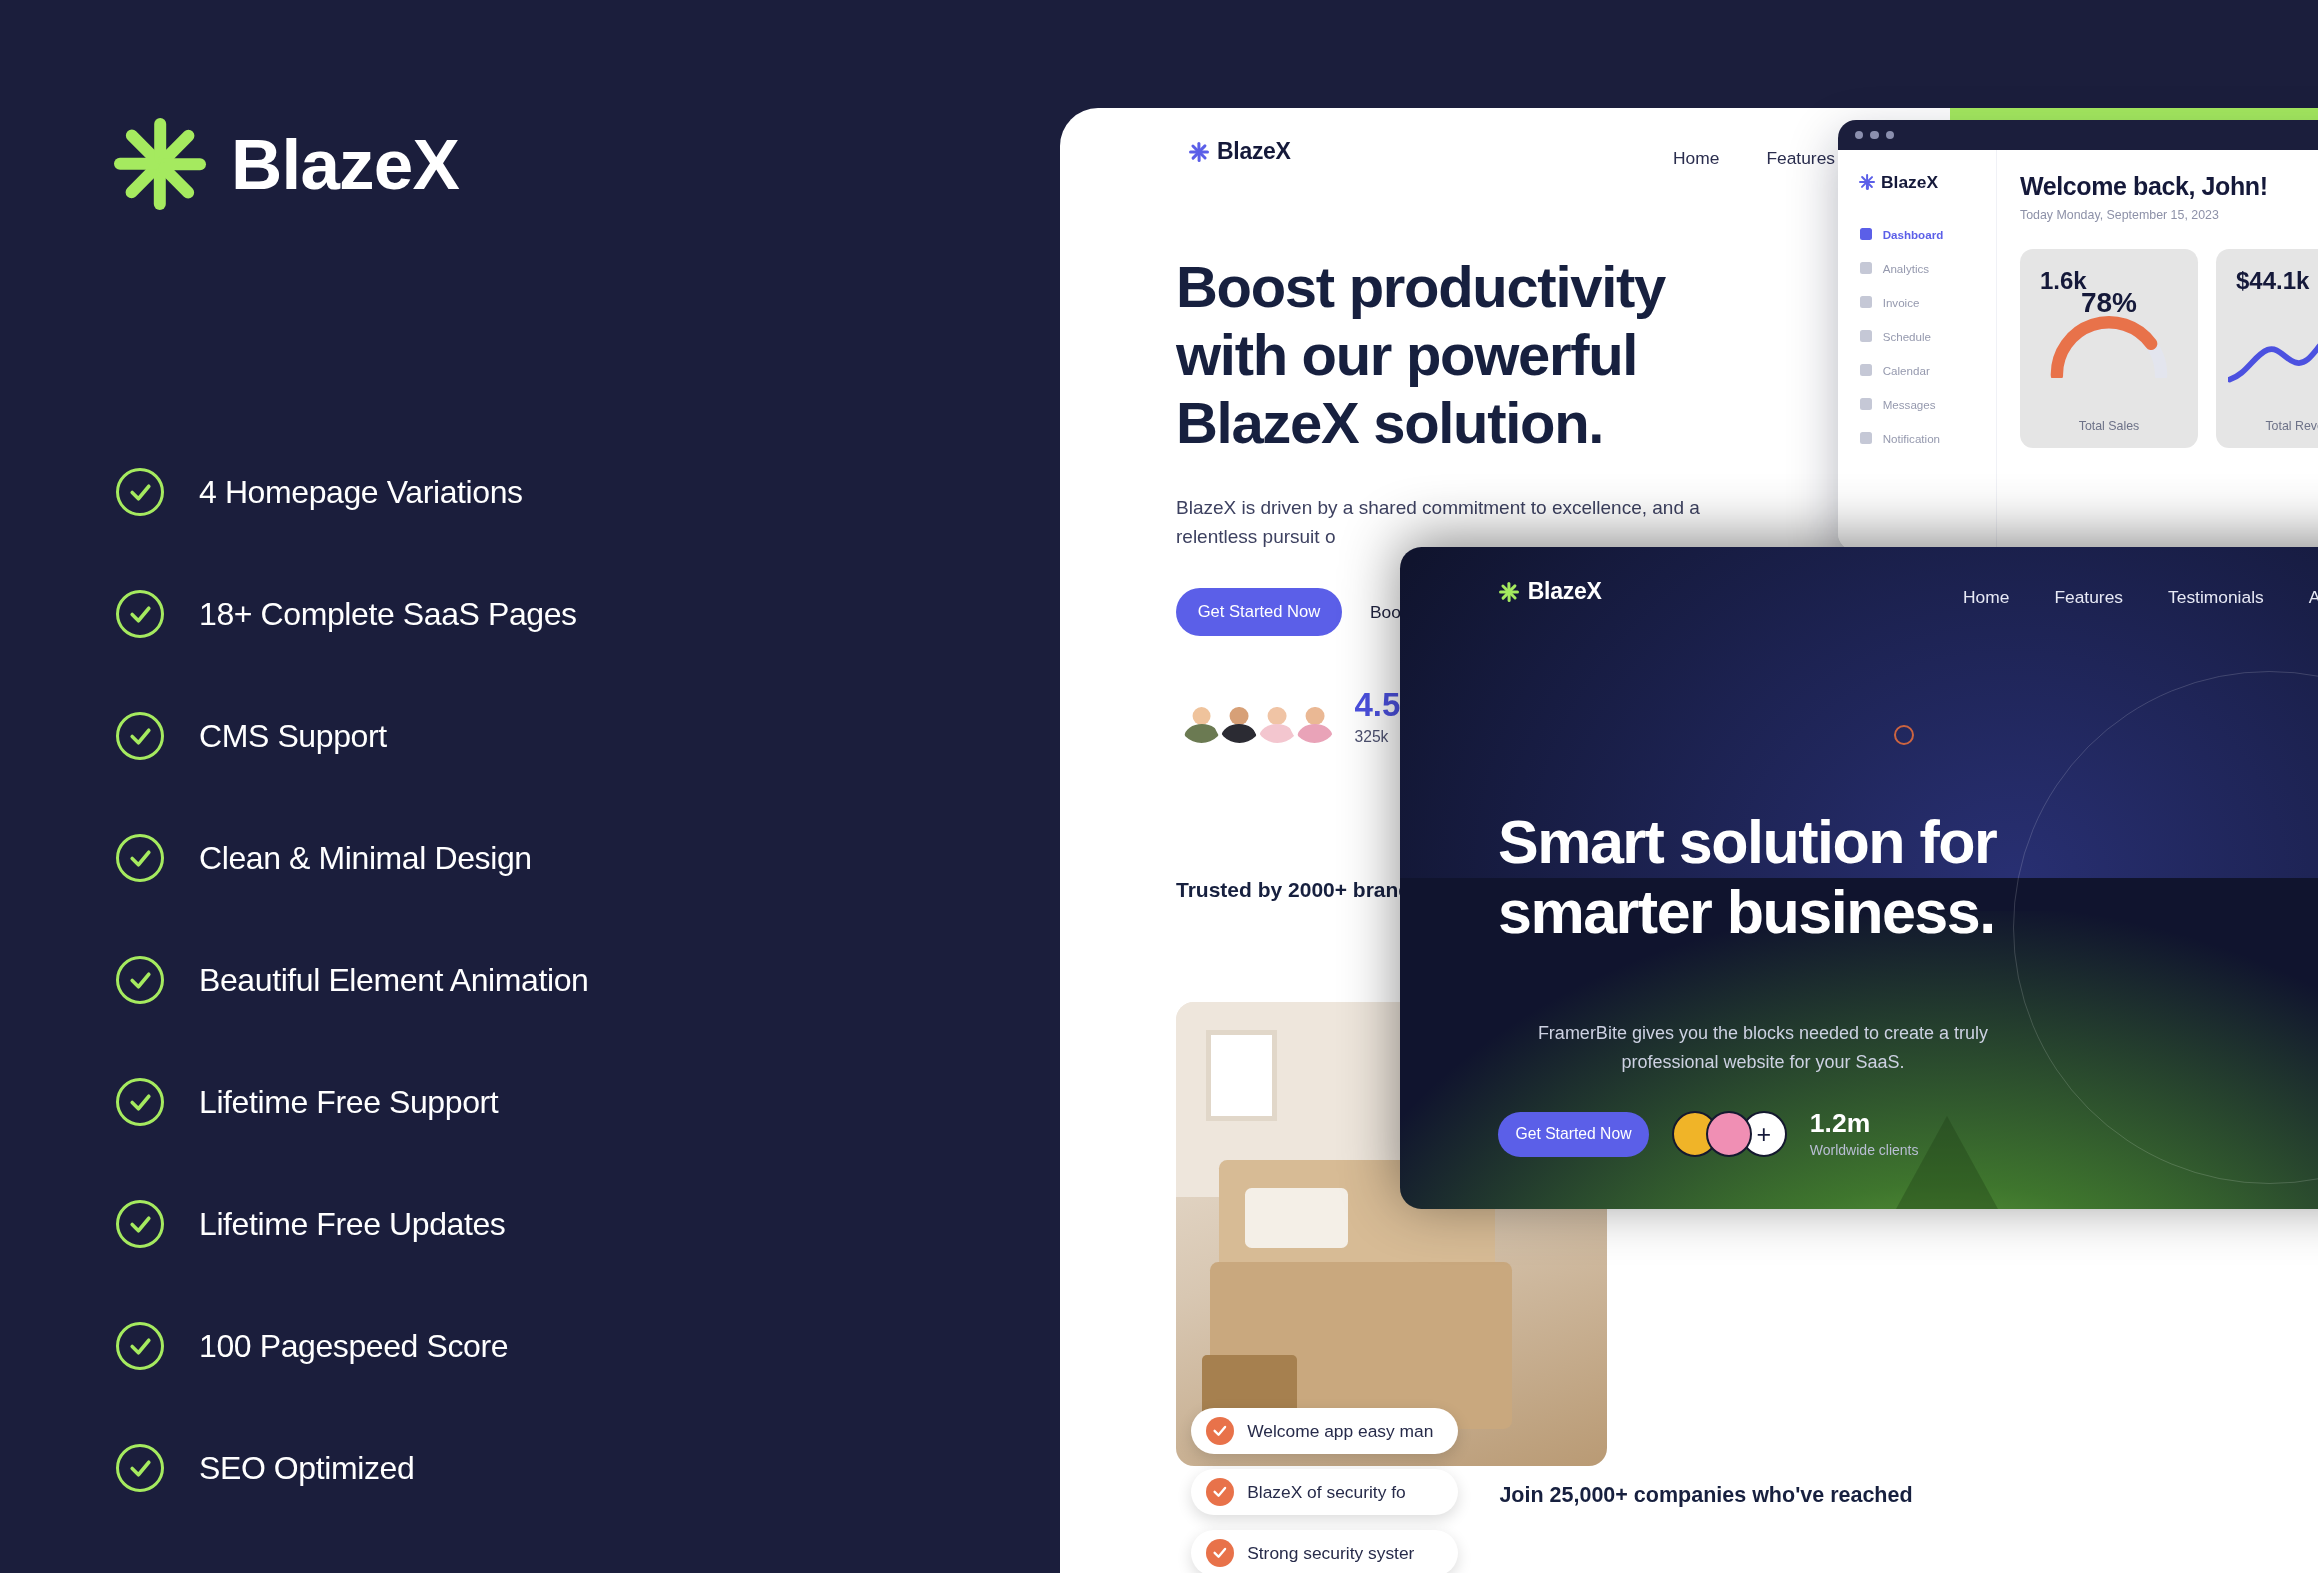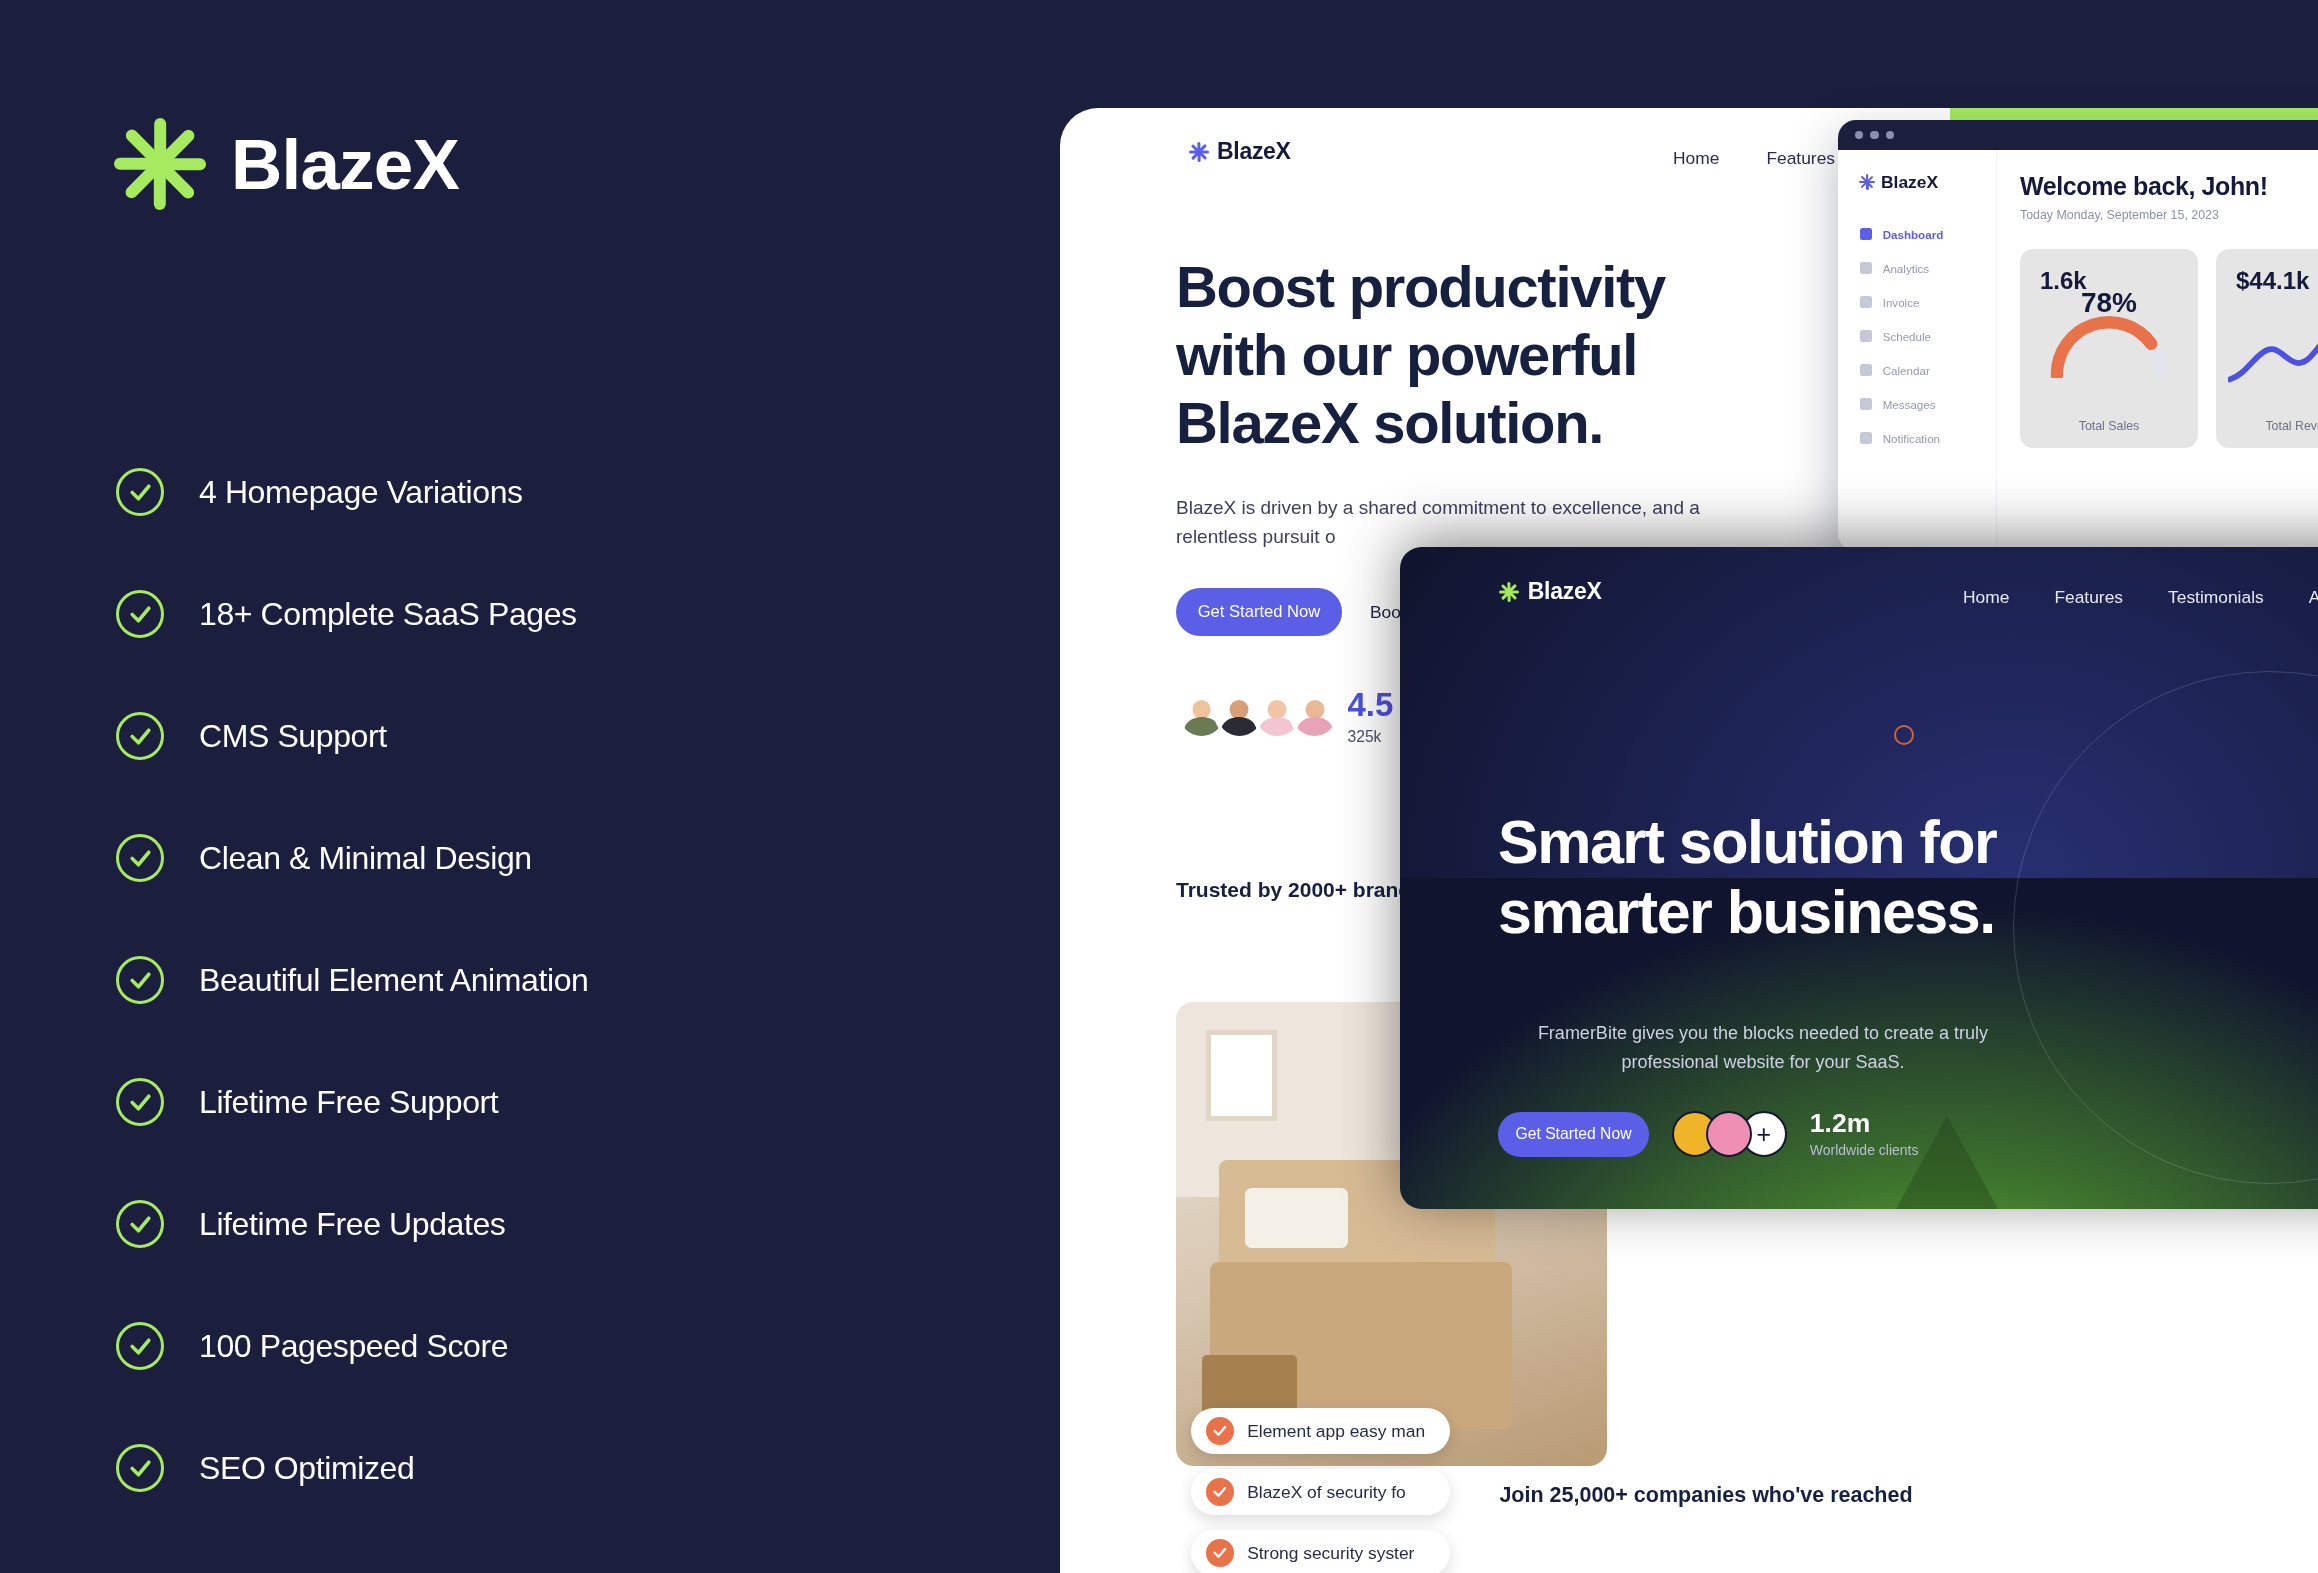--- a/index.html
+++ b/index.html
@@ -55,21 +55,21 @@
   }
 
   .mw-h1{
     position:absolute; left:116px; top:145px; width:580px;
     font-size:58px; line-height:1.17; font-weight:700; color:#17203f; letter-spacing:-1.3px;
   }
   .mw-sub{ position:absolute; left:116px; top:385px; width:580px; font-size:19px; line-height:1.55; color:#3d4160; }
   .mw-btns{ position:absolute; left:116px; top:480px; display:flex; align-items:center; gap:28px; }
   .mw-btn-pri{ width:166px; height:48px; border-radius:24px; background:#5b5fe8; color:#fff; font-size:16.6px; display:flex; align-items:center; justify-content:center; }
   .mw-btn-sec{ font-size:17.4px; color:#20233f; }
-  .mw-social{ position:absolute; left:116px; top:580px; display:flex; align-items:flex-start; gap:7px; }
+  .mw-social{ position:absolute; left:116px; top:580px; display:flex; align-items:flex-end; gap:14px; }
   .mw-avs{ display:flex; }
   .mw-av{ width:51px; height:51px; border-radius:50%; border:3.3px solid #fff; margin-left:-13.2px; position:relative; overflow:hidden; }
   .mw-av:first-child{ margin-left:0; }
   .mw-av .head{ position:absolute; left:50%; top:20%; width:42%; height:42%; border-radius:50%; background:#f0c39a; transform:translateX(-50%); }
   .mw-av .body{ position:absolute; left:50%; bottom:-14%; width:78%; height:56%; border-radius:50% 50% 0 0; background:#5b6b4a; transform:translateX(-50%); }
   .mw-rate{ font-size:33px; font-weight:700; color:#4c51e0; line-height:1; }
   .mw-rate-sub{ font-size:15.7px; color:#4d5170; margin-top:6.6px; }
   .mw-trusted{ position:absolute; left:116px; top:770px; font-size:21px; font-weight:600; color:#17203f; }
 
   .mw-photo{
@@ -334,21 +334,21 @@
         <div class="ph-basket"></div>
     </div>
 
     <div class="pills" id="pillList">
         <div class="pill">
           <div class="pill-check">
             <svg viewBox="0 0 24 24" fill="none" stroke="#fff" stroke-width="3.6" stroke-linecap="round" stroke-linejoin="round">
               <polyline points="4,12 10,18 20,6"></polyline>
             </svg>
           </div>
-          <span class="pill-label">Element app easy man</span>
+          <span class="pill-label">Welcome app easy man</span>
         </div>
         <div class="pill">
           <div class="pill-check">
             <svg viewBox="0 0 24 24" fill="none" stroke="#fff" stroke-width="3.6" stroke-linecap="round" stroke-linejoin="round">
               <polyline points="4,12 10,18 20,6"></polyline>
             </svg>
           </div>
           <span class="pill-label">BlazeX of security fo</span>
         </div>
         <div class="pill">

